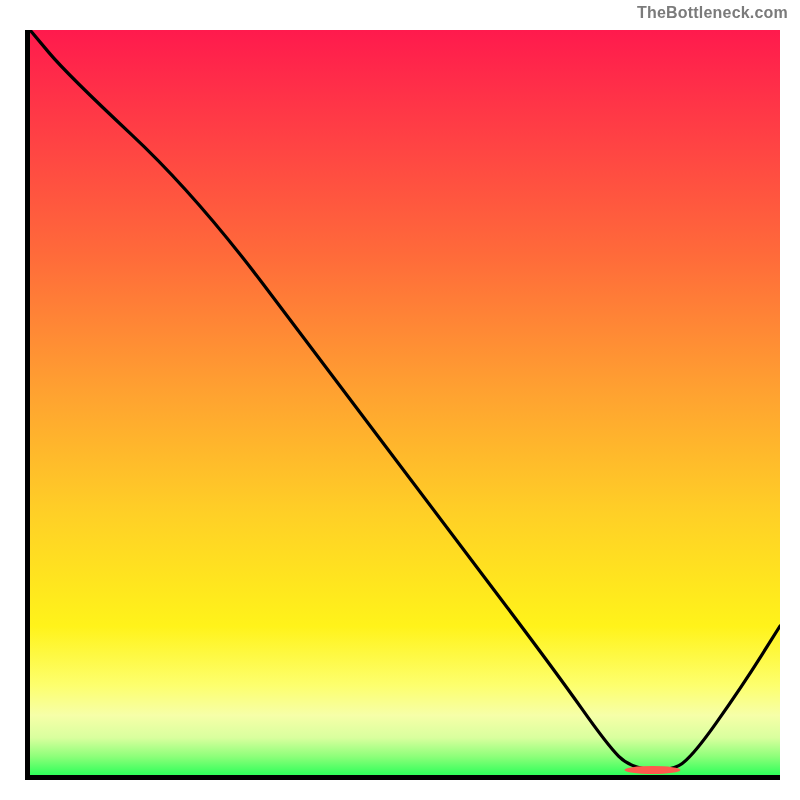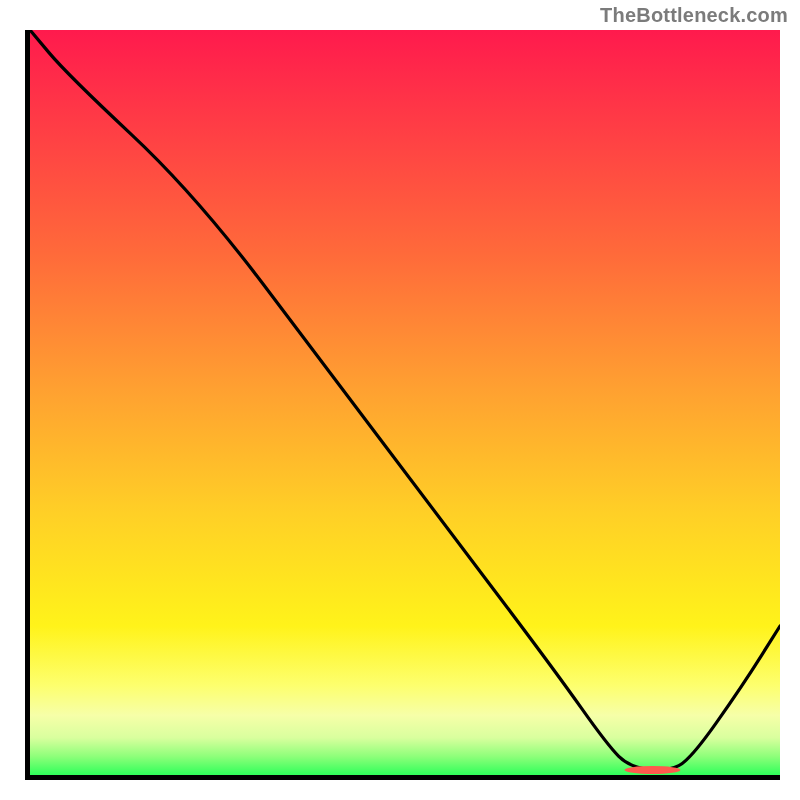--- a/index.html
+++ b/index.html
@@ -13,21 +13,21 @@
   }
   .wrap {
     position: relative;
     width: 800px;
     height: 800px;
   }
   .attribution {
     position: absolute;
     top: 4px;
     right: 12px;
-    font-size: 20px;
+    font-size: 16px;
     font-weight: 600;
     color: #7b7b7b;
     letter-spacing: 0.2px;
   }
   .plot {
     position: absolute;
     left: 25px;
     top: 30px;
     width: 750px;   
     height: 745px;  

